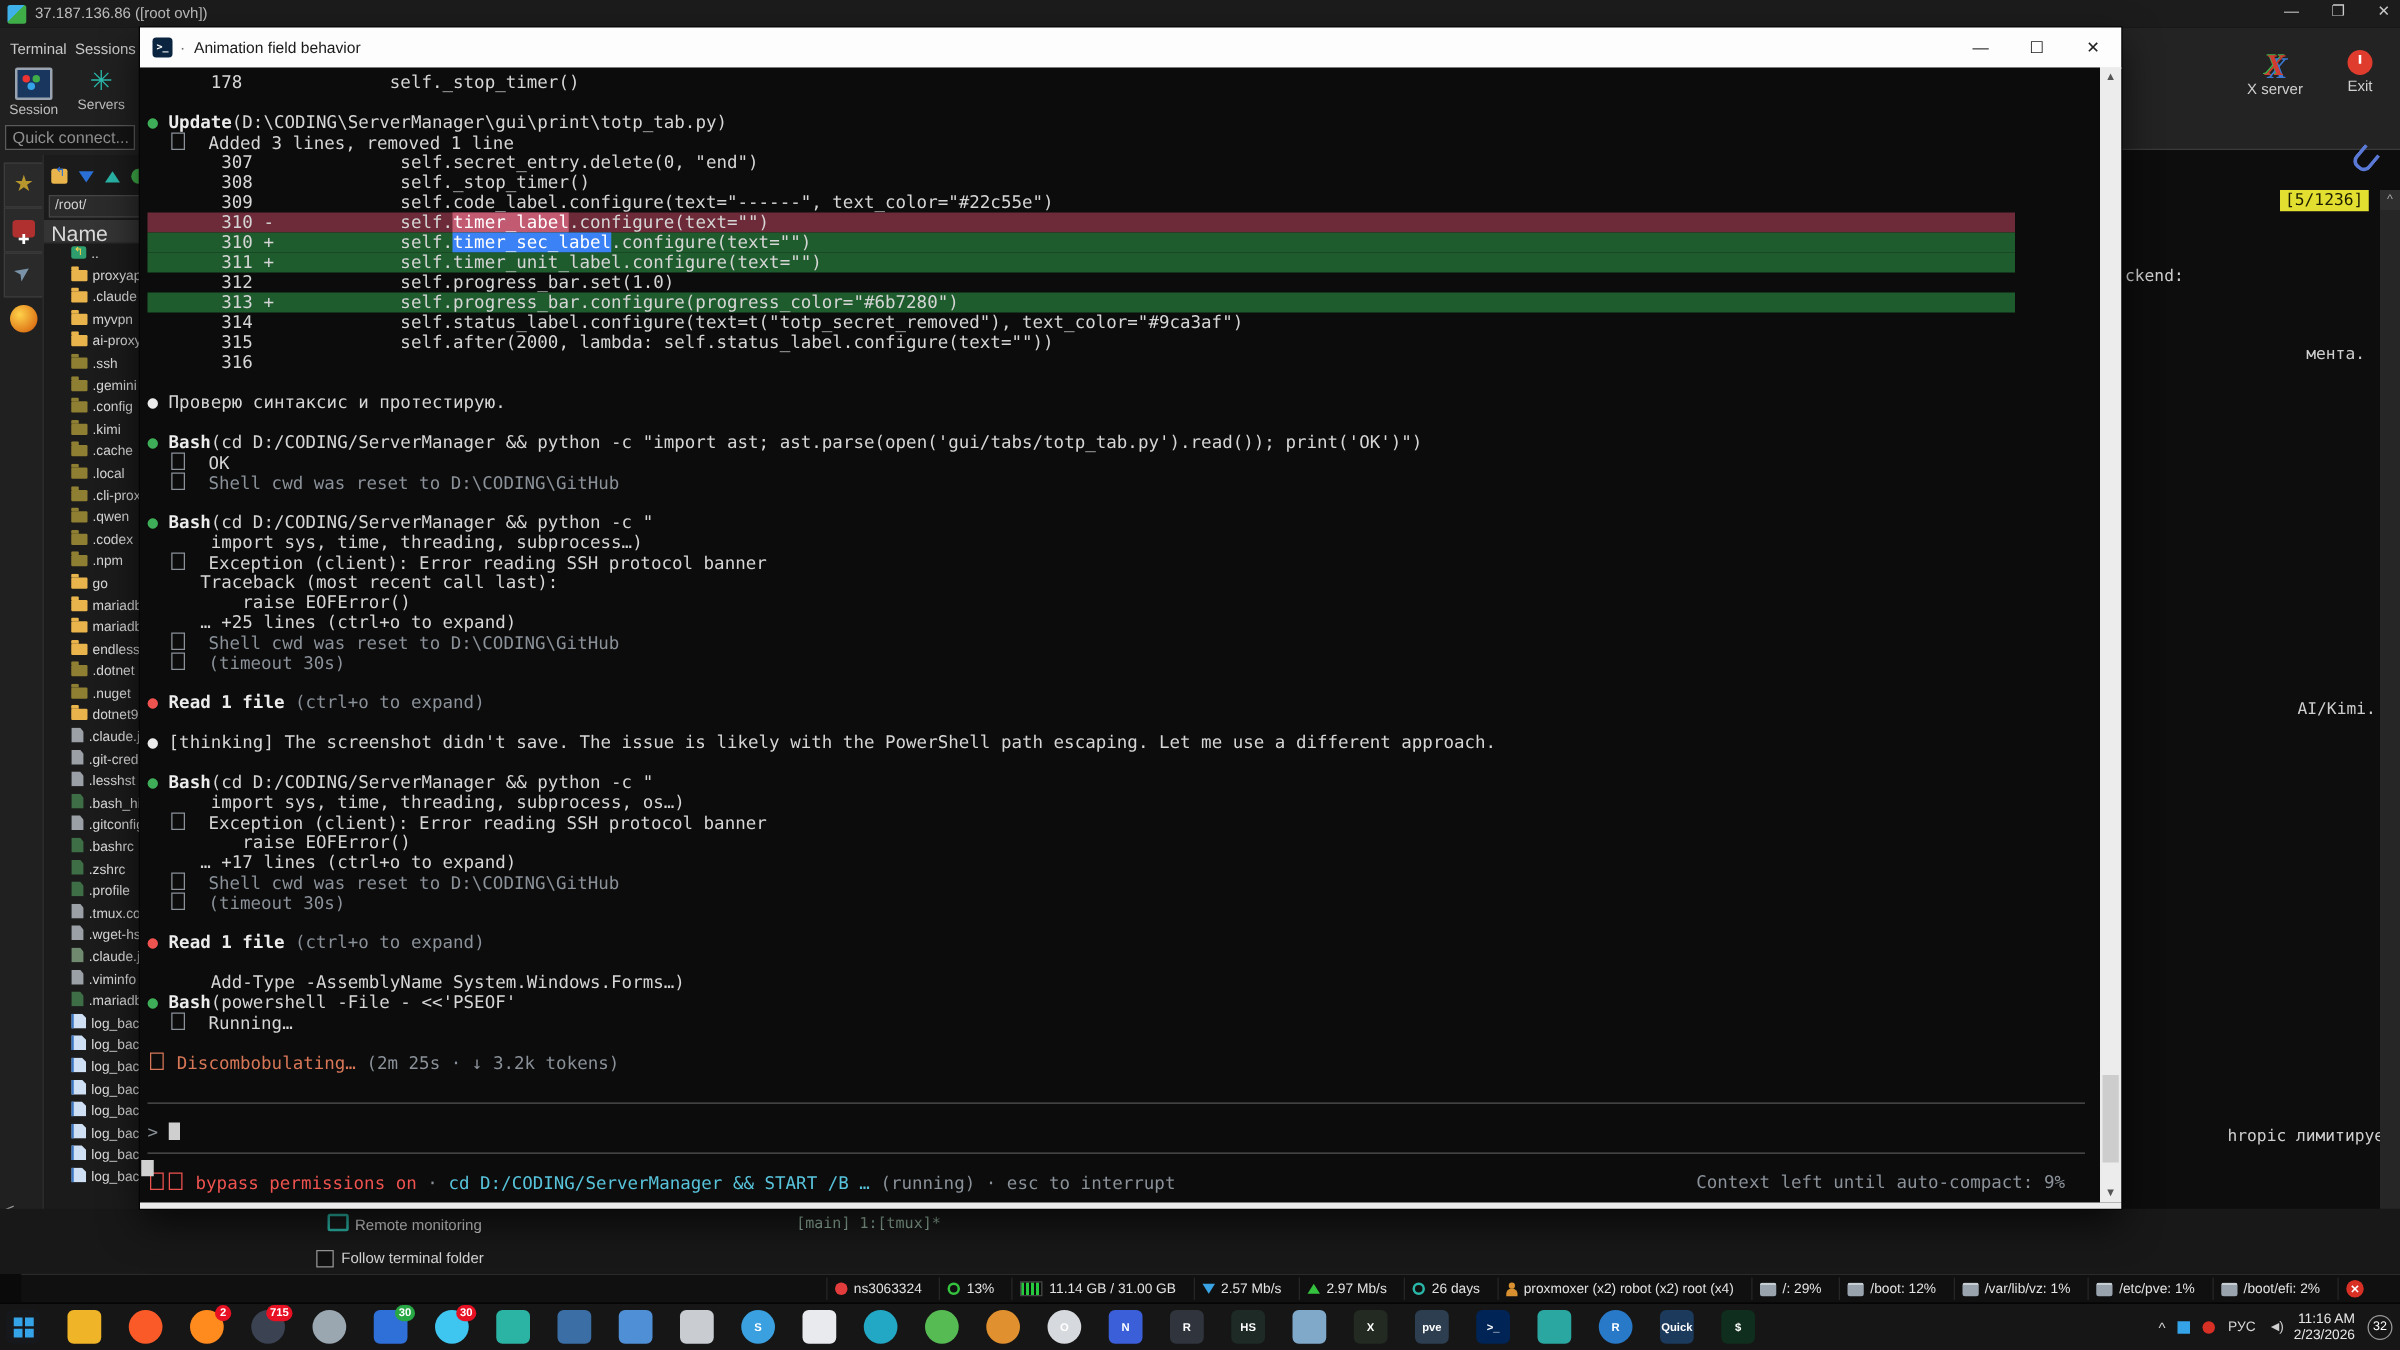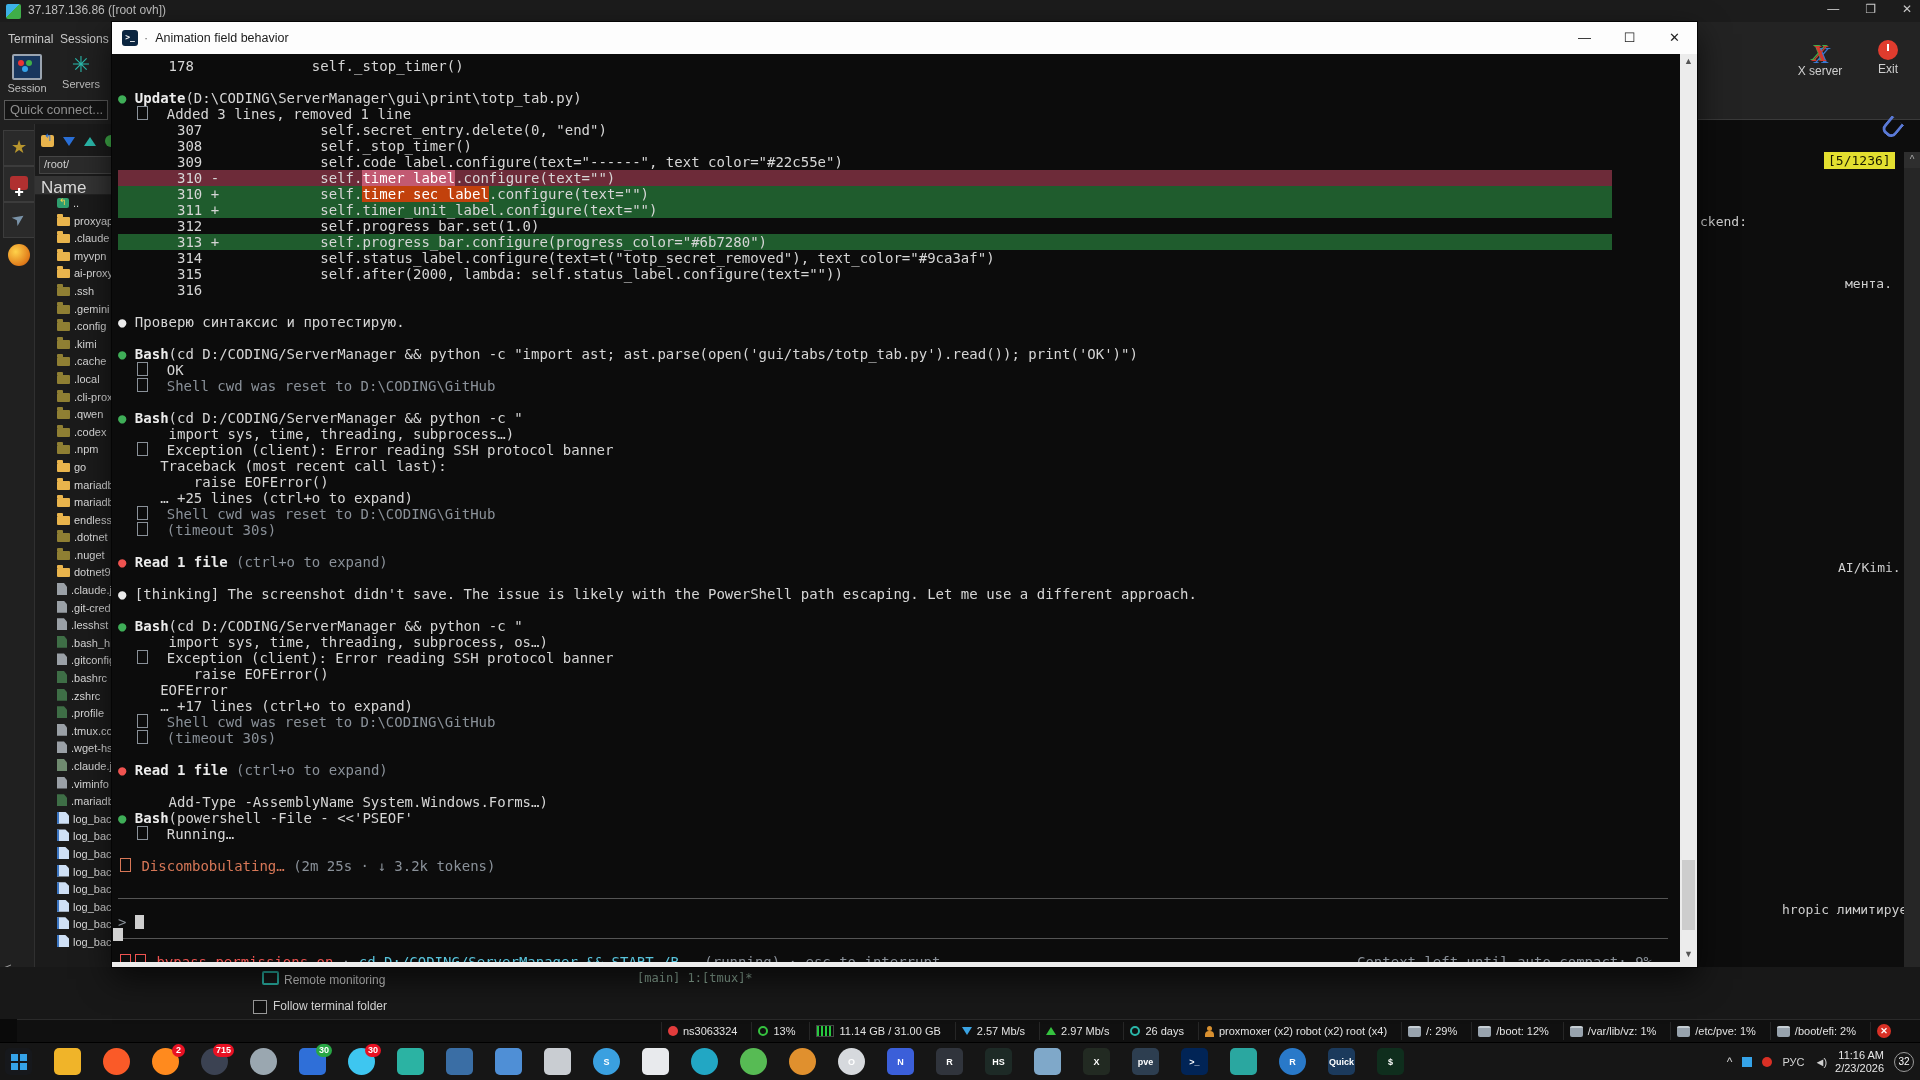--- a/index.html
+++ b/index.html
@@ -111,21 +111,21 @@
   #win-bottomstrip{left:0;bottom:0;width:100%;height:5px;background:#ededed;}
   #cursor-artifact{left:1px;top:906px;width:10px;height:13px;background:#d0d0d0;}
   
   .tl{height:16px;white-space:pre;position:relative;}
   .tl.hr i{display:block;border-top:1px solid #555;margin-top:8px;margin-right:12px;}
   .bg-del{background:#6d2b39;width:1494px;}
   .bg-add{background:#1f5c2d;width:1494px;}
   .c-def{color:#d6d6d6;} .c-dim{color:#8a9199;} .c-white{color:#ececec;}
   .c-green{color:#3fae58;} .c-red{color:#ef5350;} .c-orange{color:#d77757;}
   .c-cyan{color:#58c4dc;} .c-bold{color:#ececec;font-weight:bold;}
-  .c-delhl{background:#c25a72;color:#fff;} .c-addhl{background:#c2410c;color:#fff;}
+  .c-delhl{background:#c25a72;color:#fff;} .c-addhl{background:#3b82f6;color:#fff;}
   .gb{display:inline-block;width:9px;height:12px;border:1px solid #8a9199;margin:0 2px;vertical-align:-1px;}
   .gb.r{border-color:#ef5350;} .gb.o{border-color:#d77757;}
   .cursor{display:inline-block;width:9px;height:14px;background:#cfcfcf;vertical-align:-2px;}
   .rt{position:absolute;right:28px;top:0;}
   
   #taskbar{left:0;top:1042px;width:1920px;height:38px;background:#161616;border-top:1px solid #000;}
   #tb-icons{left:5px;top:5px;display:flex;gap:22px;}
   .tbi{width:27px;height:27px;border-radius:5px;position:relative;display:flex;align-items:center;justify-content:center;
      color:#fff;font:bold 9px "Liberation Sans",sans-serif;}
   .tbi.circle{border-radius:50%;}
@@ -356,21 +356,20 @@
         <div class="tl"><span class="c-def">  </span><span class="gb"></span><span class="c-dim">  (timeout 30s)</span></div>
         <div class="tl"></div>
         <div class="tl"><span class="c-red">● </span><span class="c-bold">Read 1 file </span><span class="c-dim">(ctrl+o to expand)</span></div>
         <div class="tl"></div>
         <div class="tl"><span class="c-white">● </span><span class="c-def">[thinking] The screenshot didn't save. The issue is likely with the PowerShell path escaping. Let me use a different approach.</span></div>
         <div class="tl"></div>
         <div class="tl"><span class="c-green">● </span><span class="c-bold">Bash</span><span class="c-def">(cd D:/CODING/ServerManager &amp;&amp; python -c "</span></div>
         <div class="tl"><span class="c-def">      import sys, time, threading, subprocess, os…)</span></div>
         <div class="tl"><span class="c-def">  </span><span class="gb"></span><span class="c-def">  Exception (client): Error reading SSH protocol banner</span></div>
         <div class="tl"><span class="c-def">         raise EOFError()</span></div>
-        <div class="tl"><span class="c-def">     EOFError</span></div>
         <div class="tl"><span class="c-def">     … +17 lines (ctrl+o to expand)</span></div>
         <div class="tl"><span class="c-def">  </span><span class="gb"></span><span class="c-dim">  Shell cwd was reset to D:\CODING\GitHub</span></div>
         <div class="tl"><span class="c-def">  </span><span class="gb"></span><span class="c-dim">  (timeout 30s)</span></div>
         <div class="tl"></div>
         <div class="tl"><span class="c-red">● </span><span class="c-bold">Read 1 file </span><span class="c-dim">(ctrl+o to expand)</span></div>
         <div class="tl"></div>
         <div class="tl"><span class="c-def">      Add-Type -AssemblyName System.Windows.Forms…)</span></div>
         <div class="tl"><span class="c-green">● </span><span class="c-bold">Bash</span><span class="c-def">(powershell -File - &lt;&lt;'PSEOF'</span></div>
         <div class="tl"><span class="c-def">  </span><span class="gb"></span><span class="c-def">  Running…</span></div>
         <div class="tl"></div>

